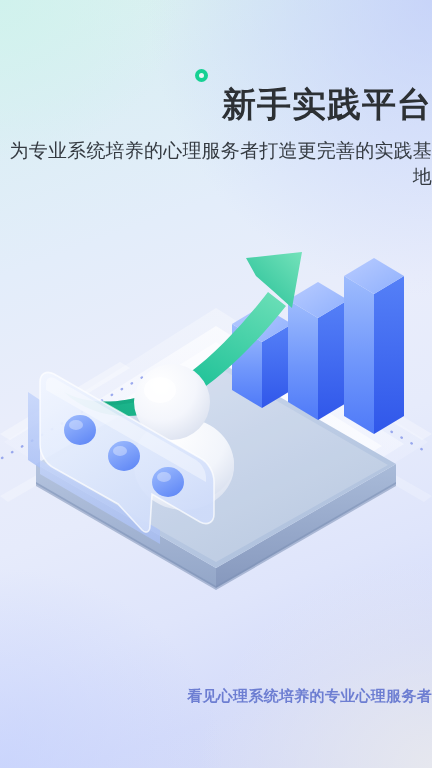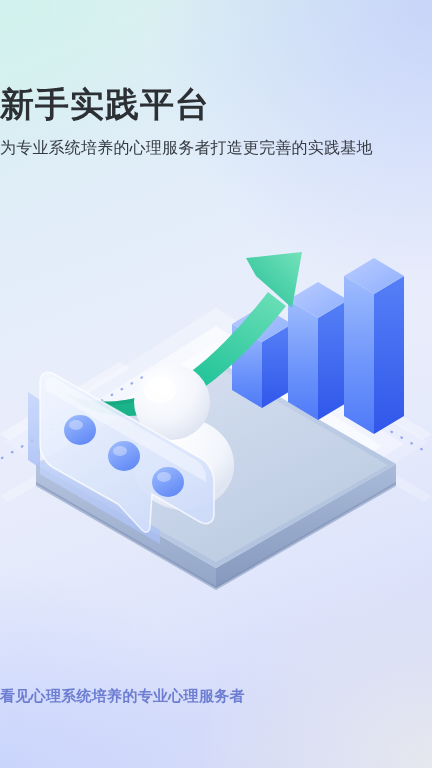--- a/index.html
+++ b/index.html
@@ -33,21 +33,21 @@
       radial-gradient(90% 45% at 100% 100%, rgba(231,232,238,.95) 0%, rgba(231,232,238,0) 60%),
       radial-gradient(80% 40% at 0% 100%, rgba(198,210,253,.75) 0%, rgba(198,210,253,0) 65%),
       radial-gradient(70% 35% at 0% 0%, rgba(206,242,237,.8) 0%, rgba(206,242,237,0) 60%);
     pointer-events:none;
   }
 
   
   .header{
     position:absolute; left:0; right:0; top:0;
     padding-top:84px;
-    text-align:left;
+    text-align:right;
     z-index:6;
   }
   .title-row{
     position:relative;
     display:inline-block;
   }
   .accent-dot{
     position:absolute;
     left:-27px; top:-15px;
     width:13px; height:13px;
@@ -65,40 +65,40 @@
   }
   .page-title{
     font-size:34px;
     font-weight:700;
     letter-spacing:1px;
     color:#2c3034;
     line-height:1.2;
   }
   .page-subtitle{
     margin-top:13px;
-    font-size:16px;
+    font-size:19px;
     font-weight:400;
     color:#343a41;
     letter-spacing:.2px;
   }
 
   
   .illustration{
     position:absolute;
     left:0; top:196px;
     width:432px; height:420px;
     z-index:4;
   }
   .illustration svg{ display:block; width:432px; height:420px; }
 
   
   .footer{
     position:absolute;
     left:0; right:0; bottom:58px;
-    text-align:left;
+    text-align:right;
     z-index:6;
   }
   .footer-line{
     font-size:15px;
     font-weight:700;
     color:#6d7ed2;
     line-height:28px;
     letter-spacing:.3px;
   }
 </style>

